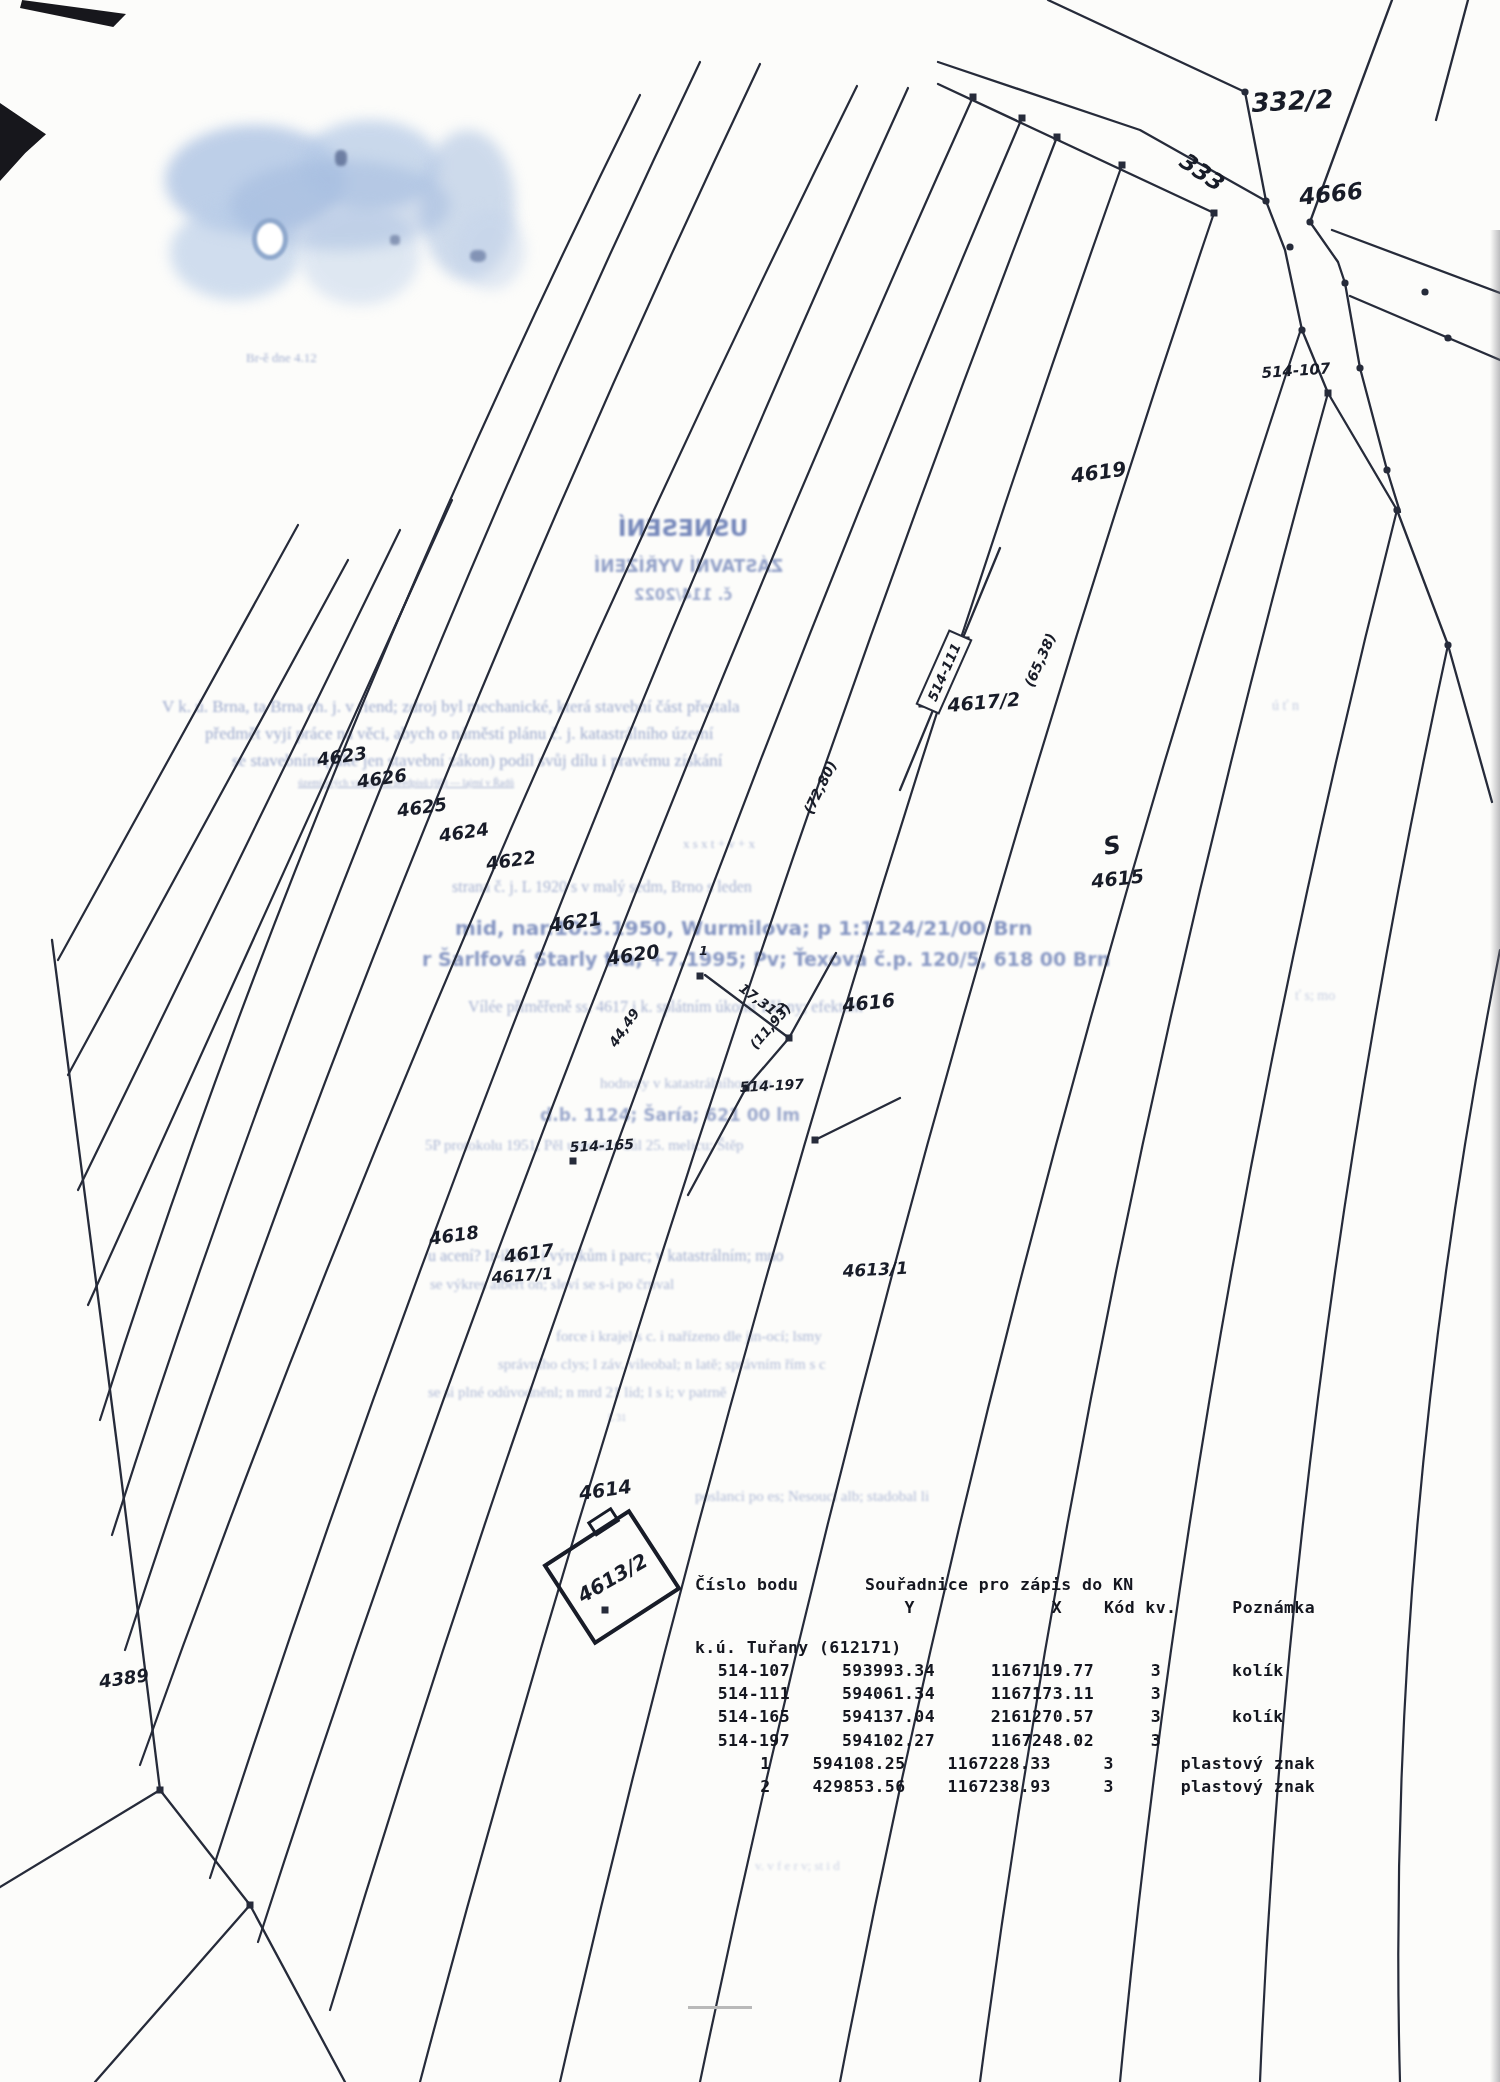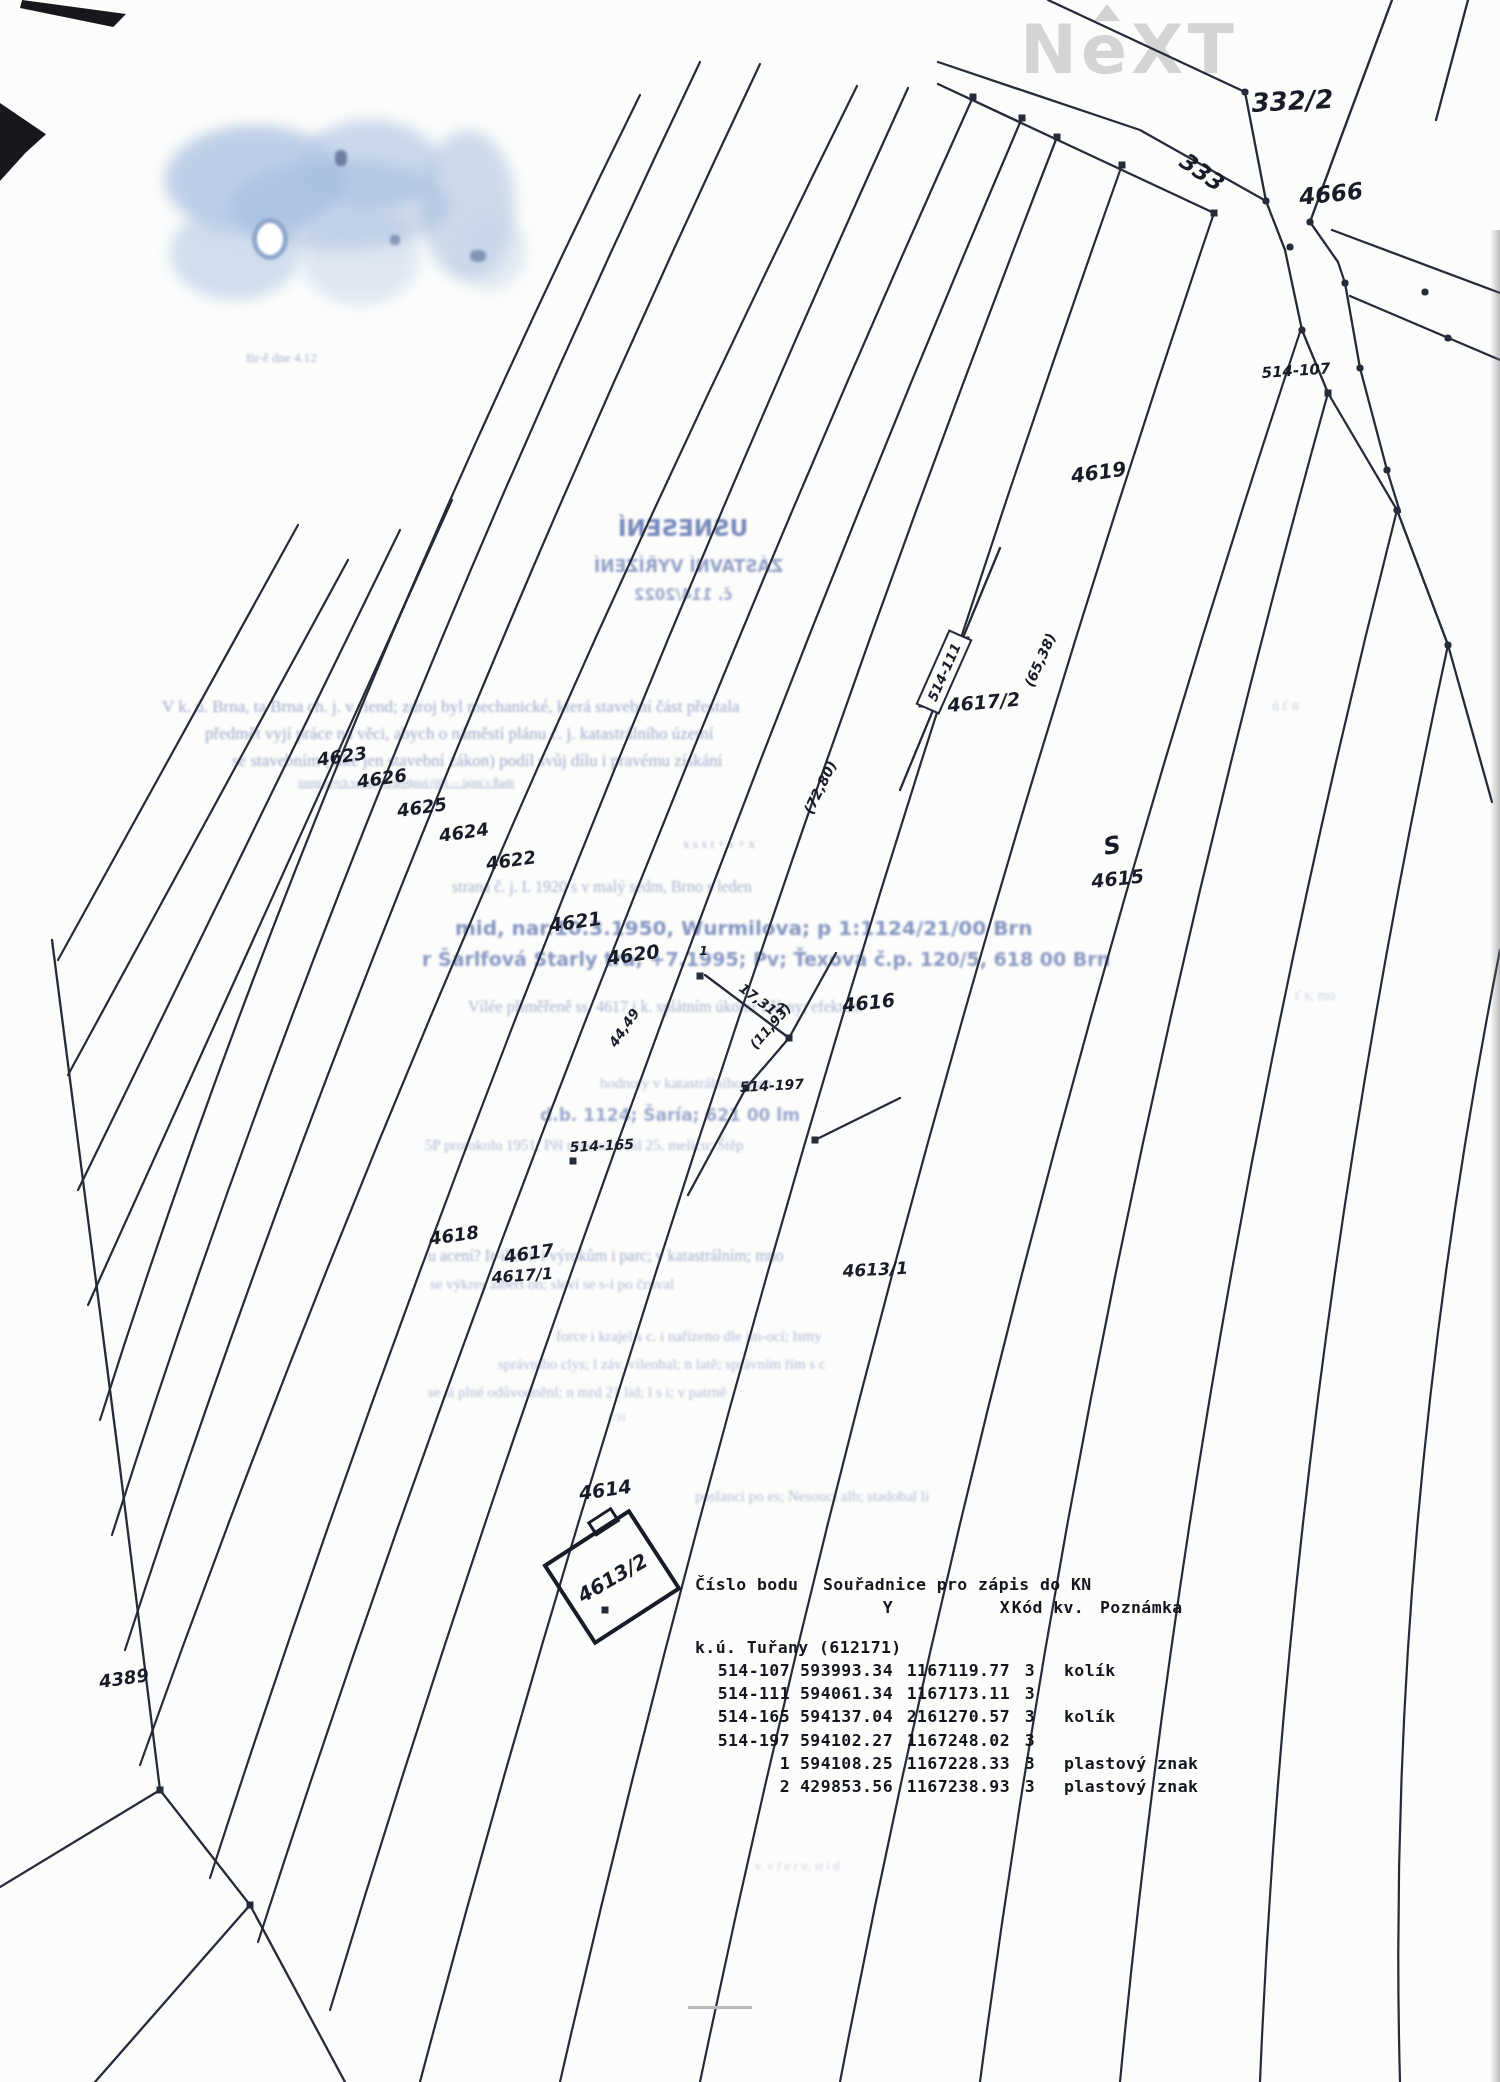--- a/index.html
+++ b/index.html
@@ -28,21 +28,21 @@
   .bl{position:absolute;color:#3d57a0;font-family:"Liberation Serif",serif;
       filter:blur(0.9px);white-space:nowrap;}
   .bl.b{font-family:"DejaVu Sans",sans-serif;font-weight:bold;filter:blur(1px);}
   .bl.mir{transform:scaleX(-1);font-family:"DejaVu Sans",sans-serif;font-weight:bold;}
   
   #mapsvg{position:absolute;left:0;top:0;}
   
   #coord-table{position:absolute;left:695px;top:1573px;width:620px;
       font-family:"DejaVu Sans Mono",monospace;font-weight:700;font-size:16.5px;
       color:#14161f;line-height:23.3px;letter-spacing:.4px;filter:blur(.2px);}
-  .trow{display:flex;}
+  .trow{display:flex;gap:42px;}
   .trow span{display:block;white-space:pre;}
   .c1{width:95px;text-align:right;}
   .c2{width:103px;text-align:right;}
   .c3{width:117px;text-align:right;}
   .c4{width:40px;text-align:center;}
   .c5{padding-left:14px;text-align:left;}
   #tbl-title{padding-left:112px;}
   #tbl-h2 .h2a{width:128px;}
   #tbl-h3{display:flex;}
   .spacer{height:16px;}
@@ -62,24 +62,20 @@
     <div class="blob" style="left:170px;top:205px;width:130px;height:95px;background:#b9cde8;opacity:.65;"></div>
     <div class="blob" style="left:300px;top:205px;width:120px;height:100px;background:#c2d3ea;opacity:.5;"></div>
     <div class="blob" style="left:230px;top:160px;width:220px;height:90px;background:#9db6dc;opacity:.45;"></div>
     <div class="blob" style="left:455px;top:210px;width:70px;height:80px;background:#c5d4ea;opacity:.5;"></div>
     <div class="fleck" style="left:335px;top:150px;width:12px;height:16px;background:#5a6b92;opacity:.8;"></div>
     <div class="fleck" style="left:470px;top:250px;width:16px;height:12px;background:#6678a0;opacity:.7;"></div>
     <div class="fleck" style="left:390px;top:235px;width:10px;height:10px;background:#5a6b92;opacity:.6;"></div>
     <div id="blob-ring"></div>
   </div>
 
-  <div id="watermark">
-    <span class="caret"></span>
-    <span>N</span><span>e</span><span>X</span><span>T</span>
-  </div>
 
   <div id="bleed-layer">
       <div class="bl mir" style="left: 618px; top: 515px; font-size: 23px; opacity: 0.7;">USNESENÍ</div>
       <div class="bl mir" style="left: 594px; top: 556px; font-size: 17px; opacity: 0.55;">ZÁSTAVNÍ VYŘÍZENÍ</div>
       <div class="bl mir" style="left: 634px; top: 586px; font-size: 15px; opacity: 0.5;">č. 114/2022</div>
       <div class="bl" style="left: 162px; top: 697px; font-size: 17px; opacity: 0.5;">V k. ú. Brna, ta Brna ch. j. v riend; zdroj byl mechanické, která stavební část přestala</div>
       <div class="bl" style="left: 205px; top: 724px; font-size: 17px; opacity: 0.5;">předmět vyjí práce na věci, abych o náměstí plánu č. j. katastrálního území</div>
       <div class="bl" style="left: 232px; top: 751px; font-size: 17px; opacity: 0.5;">se stavebním (také jen stavební zákon) podíl svůj dílu i pravému získání</div>
       <div class="bl" style="left: 298px; top: 777px; font-size: 10px; opacity: 0.45; text-decoration: underline;">území svých vztažných předpisů (60) — lajmí v Řadů</div>
       <div class="bl" style="left: 655px; top: 836px; font-size: 13px; opacity: 0.4; margin-left: 28px;">x s x t + v + x</div>

